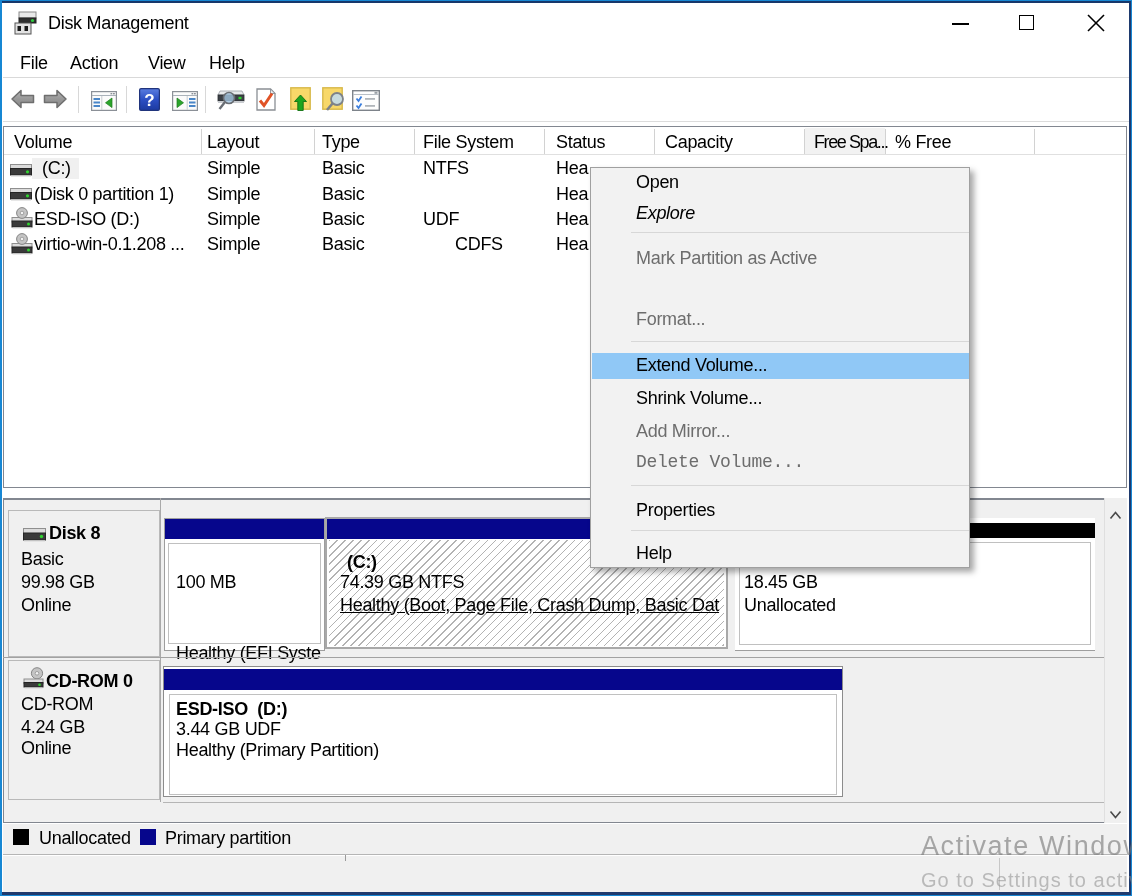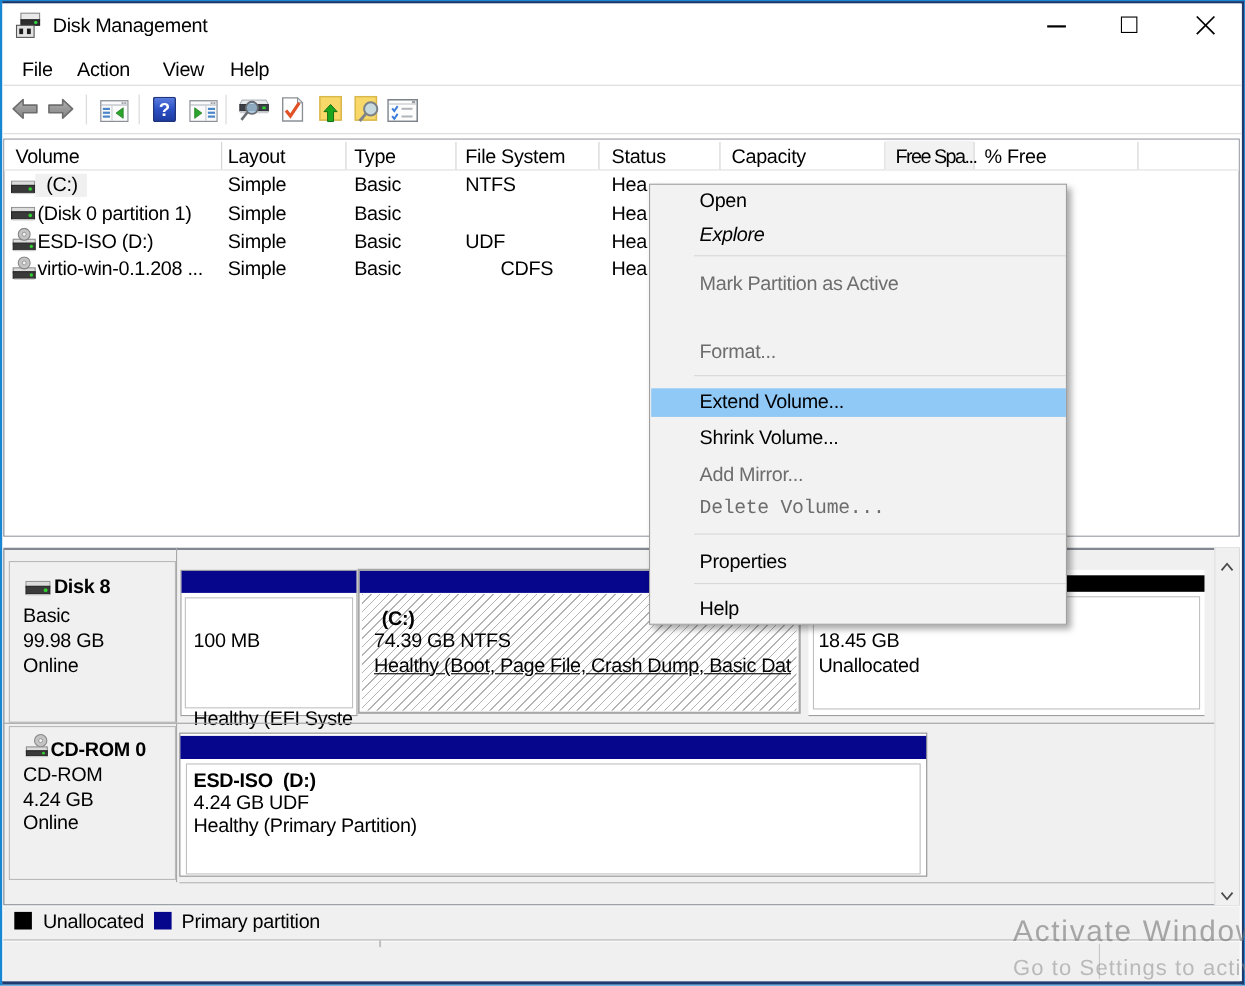--- a/index.html
+++ b/index.html
@@ -263,21 +263,21 @@
   </svg>
   <div class="abs t15 bold" style="left:46px; top:671px;">CD-ROM 0</div>
   <div class="abs t15" style="left:21px; top:694px;">CD-ROM</div>
   <div class="abs t15" style="left:21px; top:717px;">4.24 GB</div>
   <div class="abs t15" style="left:21px; top:738px;">Online</div>
 
   <div class="abs" style="left:163px; top:666px; width:680px; height:131px; border:1px solid #8c8c8c; background:#fff;"></div>
   <div class="abs" style="left:164px; top:669px; width:678px; height:21px; background:#06068c;"></div>
   <div class="abs" style="left:169px; top:694px; width:668px; height:101px; border:1px solid #c0c0c0;"></div>
   <div class="abs t15 bold" style="left:176px; top:699px;">ESD-ISO&nbsp; (D:)</div>
-  <div class="abs t15" style="left:176px; top:719px;">4.24 GB UDF</div>
+  <div class="abs t15" style="left:176px; top:719px;">3.44 GB UDF</div>
   <div class="abs t15" style="left:176px; top:740px;">Healthy (Primary Partition)</div>
 
   <div class="abs" style="left:1104px; top:498px; width:23px; height:325px; background:#f0f0f0; border-left:1px solid #dfdfdf;"></div>
   <svg class="abs" style="left:1109px; top:509px;" width="13" height="14" viewBox="0 0 13 14">
     <path d="M1.5 9.5 L6.5 3.5 L11.5 9.5" fill="none" stroke="#4a4a4a" stroke-width="1.6"></path>
   </svg>
   <svg class="abs" style="left:1109px; top:807px;" width="13" height="14" viewBox="0 0 13 14">
     <path d="M1.5 4.5 L6.5 10.5 L11.5 4.5" fill="none" stroke="#4a4a4a" stroke-width="1.6"></path>
   </svg>
 </div>

